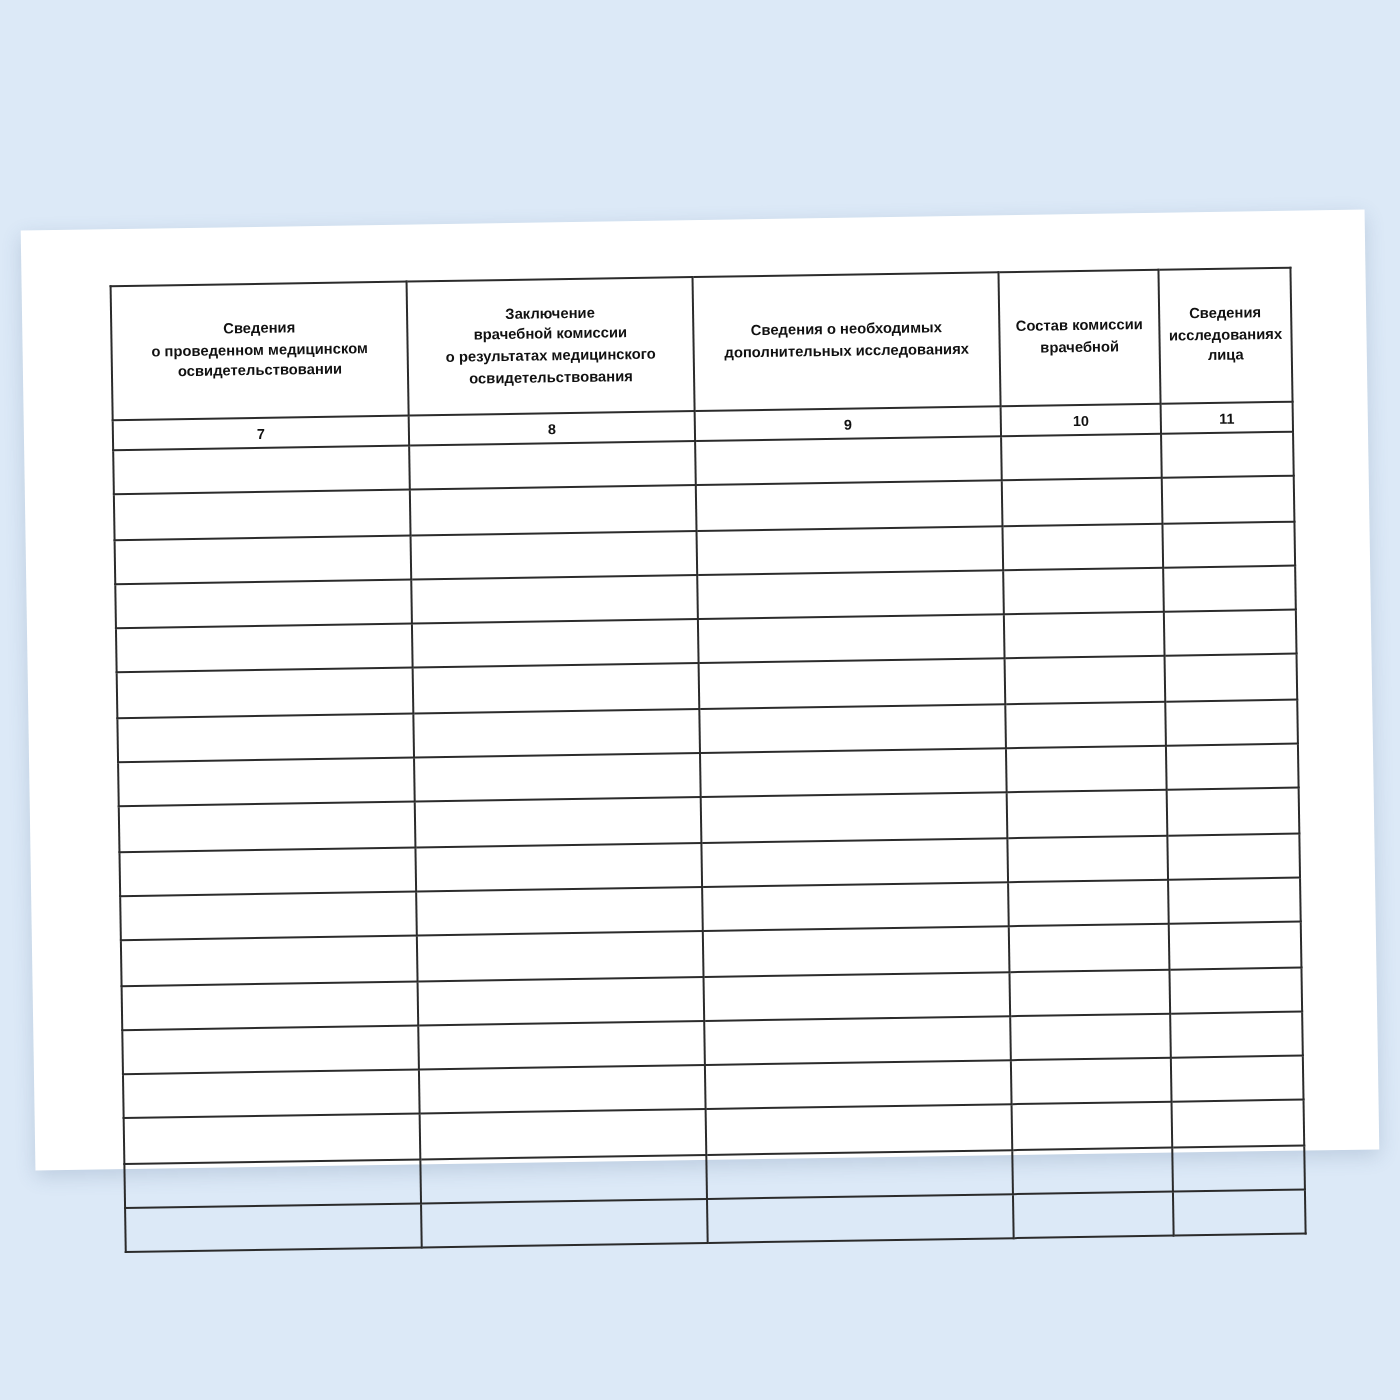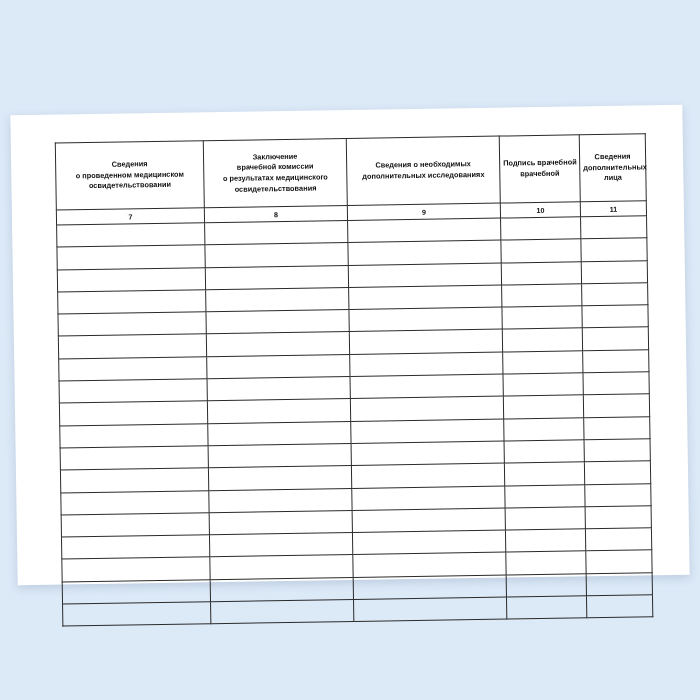--- a/index.html
+++ b/index.html
@@ -107,26 +107,26 @@
               <span class="line">Заключение</span>
               <span class="line">врачебной комиссии</span>
               <span class="line">о результатах медицинского</span>
               <span class="line">освидетельствования</span>
             </th>
             <th class="head-cell">
               <span class="line">Сведения о необходимых</span>
               <span class="line">дополнительных исследованиях</span>
             </th>
             <th class="head-cell">
-              <span class="line">Подпись врачебной</span>
+              <span class="line">Состав комиссии</span>
               <span class="line">врачебной</span>
             </th>
             <th class="head-cell">
               <span class="line">Сведения</span>
-              <span class="line">дополнительных</span>
+              <span class="line">исследованиях</span>
               <span class="line">лица</span>
             </th>
           </tr>
           <tr class="numrow">
             <td>7</td>
             <td>8</td>
             <td>9</td>
             <td>10</td>
             <td>11</td>
           </tr>

